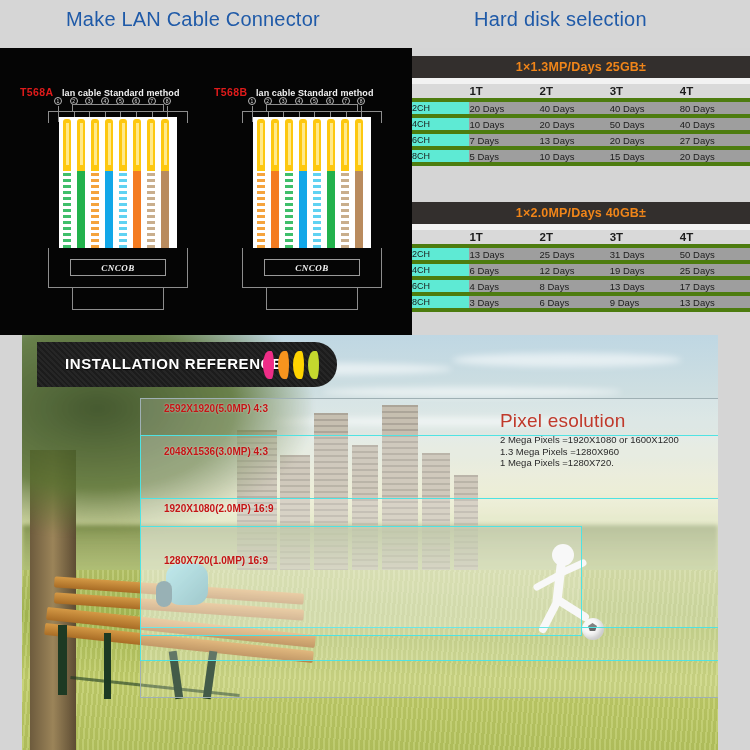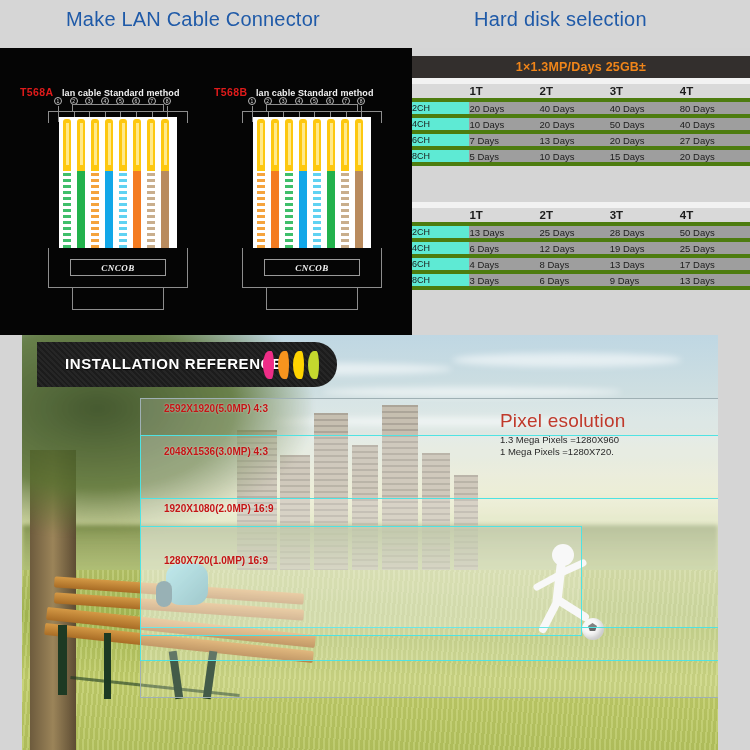--- a/index.html
+++ b/index.html
@@ -393,37 +393,38 @@
           <td>5 Days</td>
           <td>10 Days</td>
           <td>15 Days</td>
           <td>20 Days</td>
         </tr>
       </tbody>
     </table>
 </div>
 
 <div class="tbl-wrap" id="tbl2">
+  <div class="tbl-title">1×2.0MP/Days 40GB±</div>
   <div class="tbl-sep"></div>
   <table>
       <thead>
         <tr>
           <th class="rowhdr"></th>
           <th>1T</th>
           <th>2T</th>
           <th>3T</th>
           <th>4T</th>
         </tr>
       </thead>
       <tbody>
         <tr>
           <td class="rowhdr">2CH</td>
           <td>13 Days</td>
           <td>25 Days</td>
-          <td>28 Days</td>
+          <td>31 Days</td>
           <td>50 Days</td>
         </tr>
         <tr>
           <td class="rowhdr">4CH</td>
           <td>6 Days</td>
           <td>12 Days</td>
           <td>19 Days</td>
           <td>25 Days</td>
         </tr>
         <tr>
@@ -496,20 +497,21 @@
   <div class="resbox" style="left:118px;top:191px;width:442px;height:110px;"></div>
 
   <div class="reslabel" style="left:142px;top:68px;">2592X1920(5.0MP)  4:3</div>
   <div class="reslabel" style="left:142px;top:111px;">2048X1536(3.0MP)  4:3</div>
   <div class="reslabel" style="left:142px;top:168px;">1920X1080(2.0MP)  16:9</div>
   <div class="reslabel" style="left:142px;top:220px;">1280X720(1.0MP)  16:9</div>
 
   <div id="pixres">
     <div id="pixres-title">Pixel esolution</div>
     <div id="pixres-lines">
+        <div class="pixline">2 Mega Pixels =1920X1080 or 1600X1200</div>
         <div class="pixline">1.3 Mega Pixels =1280X960</div>
         <div class="pixline">1 Mega Pixels =1280X720.</div>
       </div>
   </div>
 
   <div id="banner">
     <div id="banner-text">INSTALLATION REFERENCE</div>
     <div id="blades">
         <div class="blade" style="left: 226px; background: rgb(239, 45, 135);"></div>
         <div class="blade" style="left: 241px; background: rgb(247, 148, 30);"></div>

